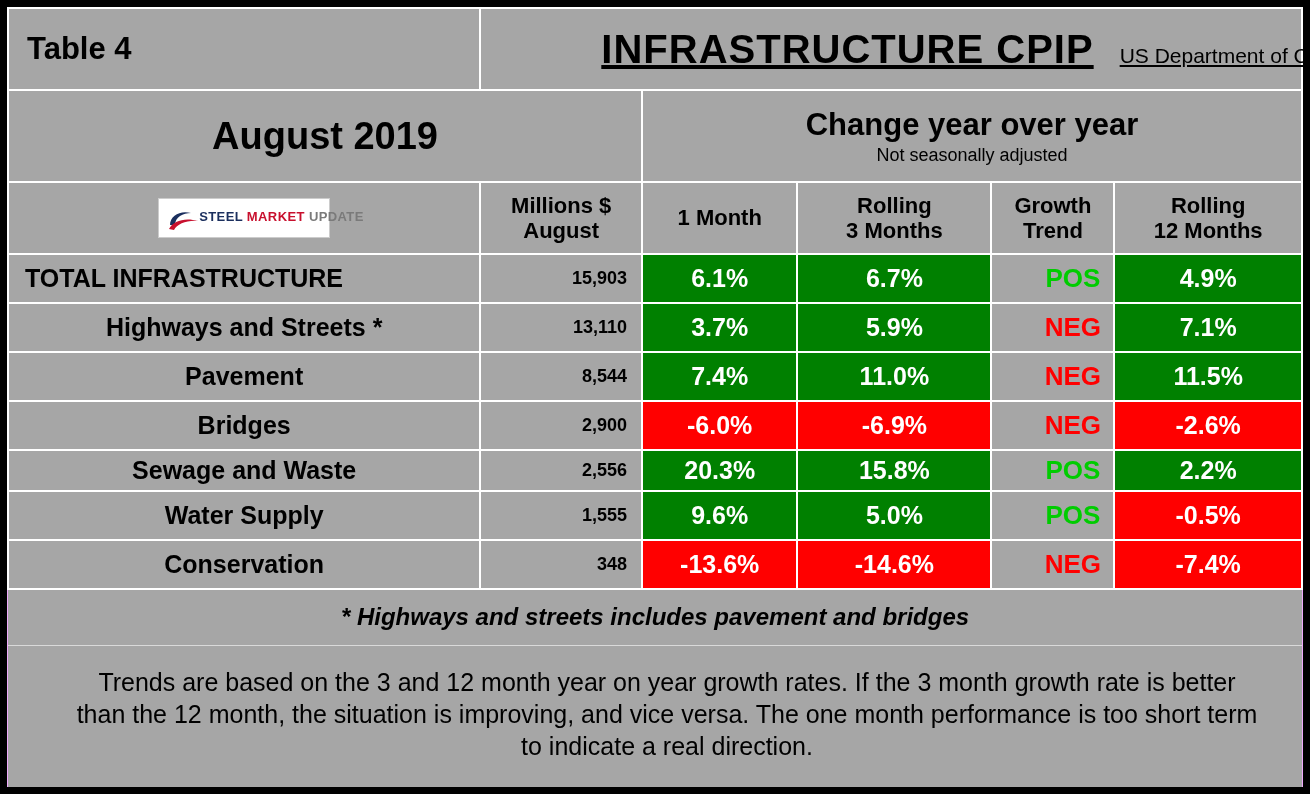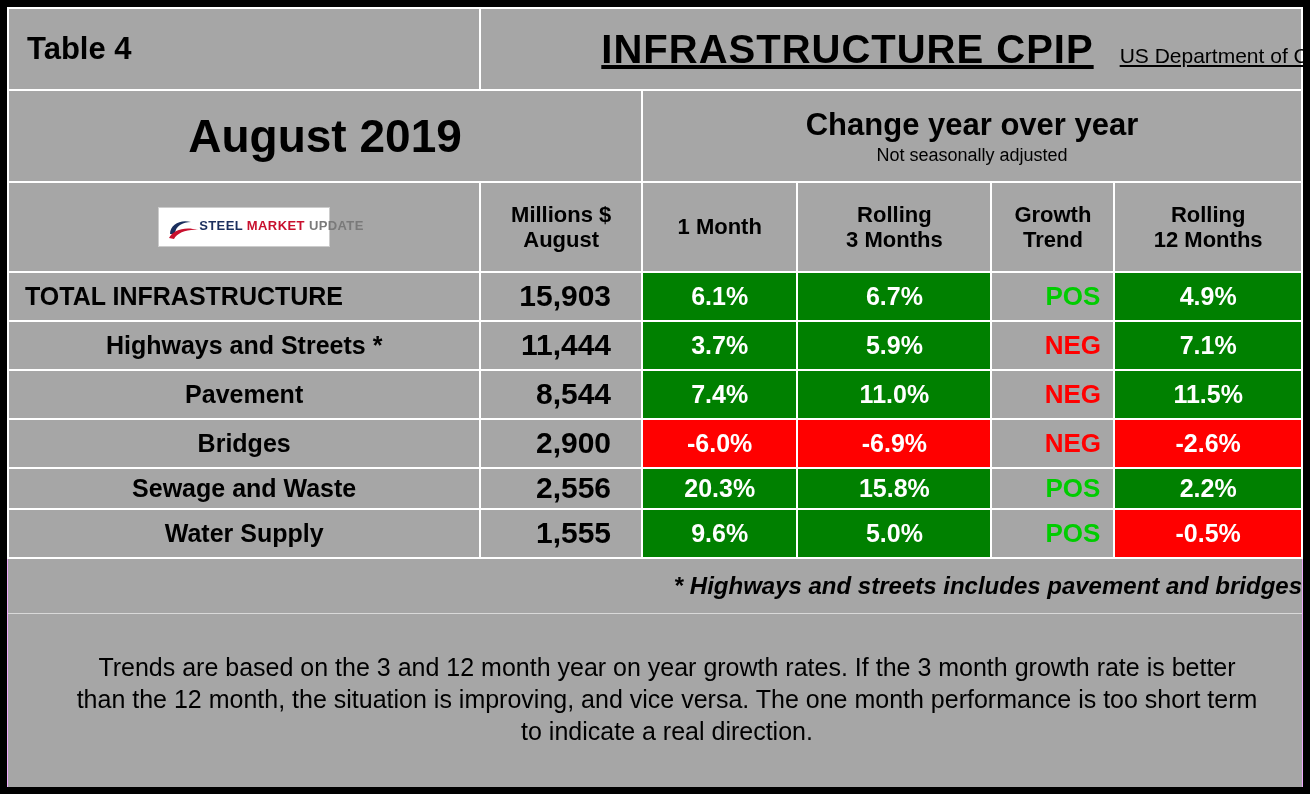--- a/index.html
+++ b/index.html
@@ -63,21 +63,21 @@
   }
   .source-note {
     font-size: 21px;
     font-weight: normal;
     margin-left: 26px;
     white-space: nowrap;
   }
 
   
   .cell-month {
-    font-size: 46px;
+    font-size: 38px;
     font-weight: bold;
   }
   .cell-change {
     padding-top: 4px;
   }
   .change-main {
     font-size: 31px;
     font-weight: bold;
     line-height: 1.15;
   }
@@ -87,21 +87,21 @@
     line-height: 1.5;
   }
 
   
   .colhead {
     font-size: 22px;
     font-weight: bold;
     line-height: 1.15;
   }
   .logo-cell {
-    padding: 24px 0;
+    padding: 6px 0;
   }
   .logo-box {
     display: inline-block;
     background: #ffffff;
     border: 1px solid #cccccc;
     padding: 6px 10px 7px 10px;
     width: 150px;
     position: relative;
   }
   .logo-swoosh {
@@ -127,24 +127,24 @@
   
   .rowlabel {
     font-size: 25px;
     font-weight: bold;
   }
   .rowlabel.total {
     text-align: left;
     padding-left: 16px;
   }
   .value {
-    font-size: 30px;
+    font-size: 18px;
     font-weight: bold;
     text-align: right;
-    padding-right: 30px;
+    padding-right: 14px;
   }
   .pct {
     font-size: 25px;
     font-weight: bold;
     color: #ffffff;
   }
   .pos-bg { background: #008000; }
   .neg-bg { background: #ff0000; }
   .trend {
     font-size: 26px;
@@ -155,21 +155,20 @@
   .trend.NEG { color: #ff0000; }
 
   
   .footnote {
     font-size: 24px;
     font-style: italic;
     font-weight: bold;
     border-left: none;
     border-right: none;
     border-bottom: 1px solid #d9d9d9;
-    text-align: right;
   }
   .trendnote {
     font-size: 25px;
     line-height: 1.28;
     padding: 6px 40px 10px 64px;
     border: none;
   }
 </style>
 </head>
 <body>
@@ -241,21 +240,21 @@
         <td class="rowlabel total">TOTAL INFRASTRUCTURE</td>
         <td class="value">15,903</td>
         <td class="pct pos-bg">6.1%</td>
         <td class="pct pos-bg">6.7%</td>
         <td class="trend POS">POS</td>
         <td class="pct pos-bg">4.9%</td>
       </tr>
 
       <tr style="height:49px">
         <td class="rowlabel">Highways and Streets *</td>
-        <td class="value">11,444</td>
+        <td class="value">13,110</td>
         <td class="pct pos-bg">3.7%</td>
         <td class="pct pos-bg">5.9%</td>
         <td class="trend NEG">NEG</td>
         <td class="pct pos-bg">7.1%</td>
       </tr>
 
       <tr style="height:49px">
         <td class="rowlabel">Pavement</td>
         <td class="value">8,544</td>
         <td class="pct pos-bg">7.4%</td>
@@ -284,20 +283,28 @@
 
       <tr style="height:49px">
         <td class="rowlabel">Water Supply</td>
         <td class="value">1,555</td>
         <td class="pct pos-bg">9.6%</td>
         <td class="pct pos-bg">5.0%</td>
         <td class="trend POS">POS</td>
         <td class="pct neg-bg">-0.5%</td>
       </tr>
 
+      <tr style="height:49px">
+        <td class="rowlabel">Conservation</td>
+        <td class="value">348</td>
+        <td class="pct neg-bg">-13.6%</td>
+        <td class="pct neg-bg">-14.6%</td>
+        <td class="trend NEG">NEG</td>
+        <td class="pct neg-bg">-7.4%</td>
+      </tr>
 
       <tr style="height:56px">
         <td class="footnote" colspan="6">* Highways and streets includes pavement and bridges</td>
       </tr>
 
       <tr>
         <td class="trendnote" colspan="6">Trends are based on the 3 and 12 month year on year growth rates. If the 3 month growth rate is better than the 12 month, the situation is improving, and vice versa. The one month performance is too short term to indicate a real direction.</td>
       </tr>
     </tbody>
   </table>

